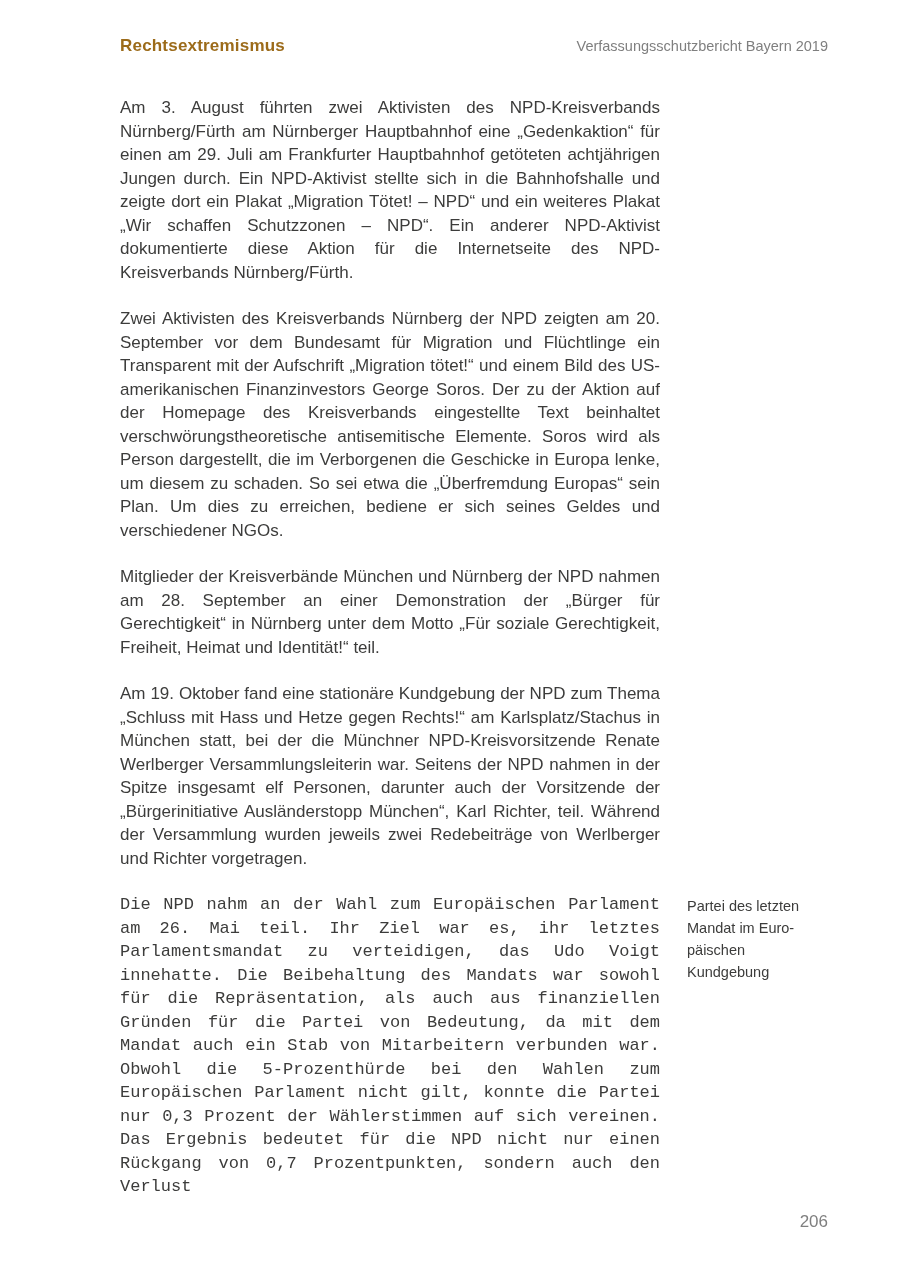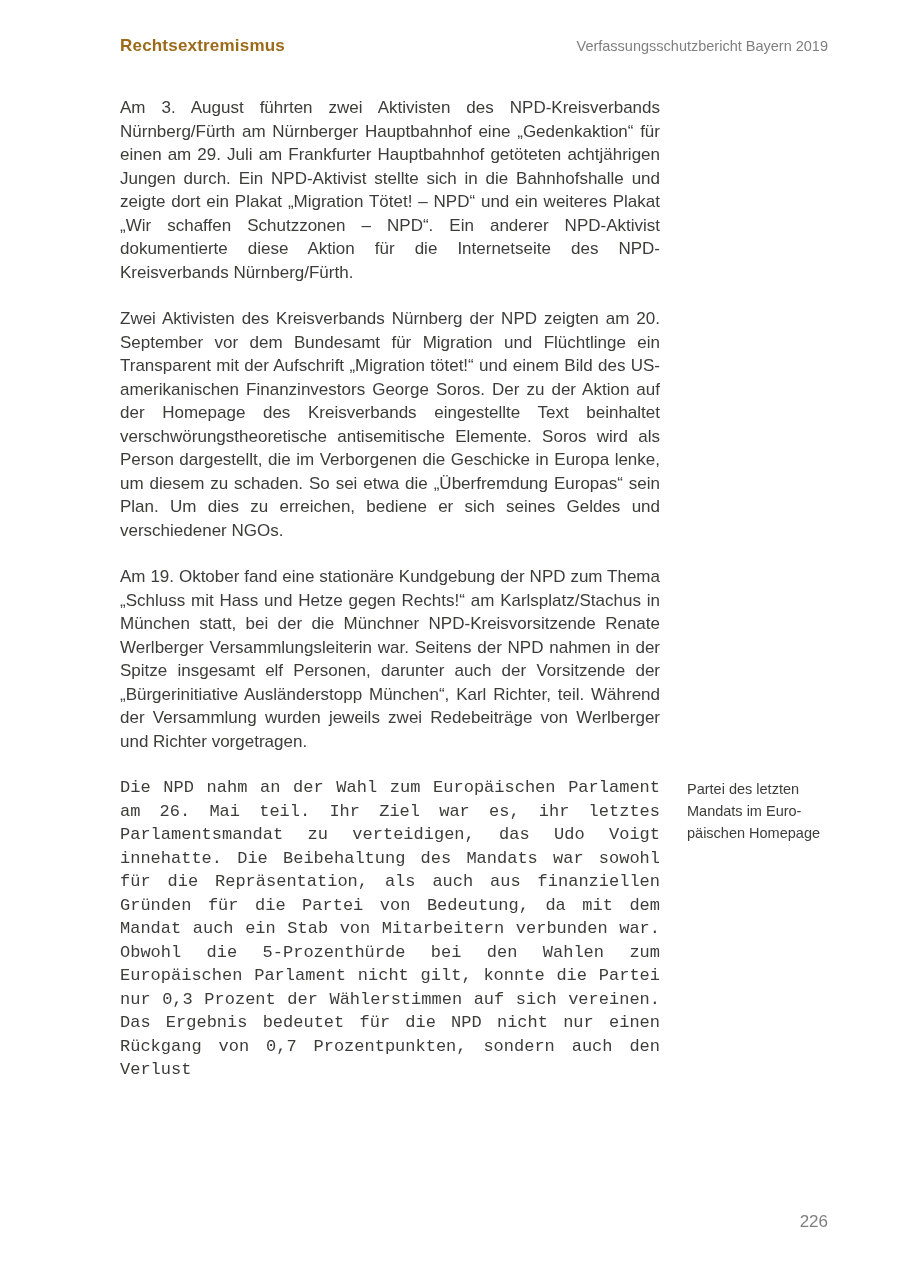--- a/index.html
+++ b/index.html
@@ -90,33 +90,36 @@
   <main class="content">
 
     <div class="para-row">
       <p class="body-para">Am 3. August führten zwei Aktivisten des NPD-Kreisverbands Nürnberg/Fürth am Nürnberger Hauptbahnhof eine „Gedenkaktion“ für einen am 29. Juli am Frankfurter Hauptbahnhof getöteten achtjährigen Jungen durch. Ein NPD-Aktivist stellte sich in die Bahnhofshalle und zeigte dort ein Plakat „Migration Tötet! – NPD“ und ein weiteres Plakat „Wir schaffen Schutzzonen – NPD“. Ein anderer NPD-Aktivist dokumentierte diese Aktion für die Internetseite des NPD-Kreisverbands Nürnberg/Fürth.</p>
     </div>
 
     <div class="para-row">
       <p class="body-para">Zwei Aktivisten des Kreisverbands Nürnberg der NPD zeigten am 20. September vor dem Bundesamt für Migration und Flüchtlinge ein Transparent mit der Aufschrift „Migration tötet!“ und einem Bild des US-amerikanischen Finanzinvestors George Soros. Der zu der Aktion auf der Homepage des Kreisverbands eingestellte Text beinhaltet verschwörungstheoretische antisemitische Elemente. Soros wird als Person dargestellt, die im Verborgenen die Geschicke in Europa lenke, um diesem zu schaden. So sei etwa die „Überfremdung Europas“ sein Plan. Um dies zu erreichen, bediene er sich seines Geldes und verschiedener NGOs.</p>
     </div>
 
+    <div class="para-row">
+      <p class="body-para">Mitglieder der Kreisverbände München und Nürnberg der NPD nahmen am 28. September an einer Demonstration der „Bürger für Gerechtigkeit“ in Nürnberg unter dem Motto „Für soziale Gerechtigkeit, Freiheit, Heimat und Identität!“ teil.</p>
+    </div>
 
     <div class="para-row">
       <p class="body-para">Am 19. Oktober fand eine stationäre Kundgebung der NPD zum Thema „Schluss mit Hass und Hetze gegen Rechts!“ am Karlsplatz/Stachus in München statt, bei der die Münchner NPD-Kreisvorsitzende Renate Werlberger Versammlungsleiterin war. Seitens der NPD nahmen in der Spitze insgesamt elf Personen, darunter auch der Vorsitzende der „Bürgerinitiative Ausländerstopp München“, Karl Richter, teil. Während der Versammlung wurden jeweils zwei Redebeiträge von Werlberger und Richter vorgetragen.</p>
     </div>
 
     <div class="para-row">
       <p class="body-para">Die NPD nahm an der Wahl zum Europäischen Parlament am 26. Mai teil. Ihr Ziel war es, ihr letztes Parlamentsmandat zu verteidigen, das Udo Voigt innehatte. Die Beibehaltung des Mandats war sowohl für die Repräsentation, als auch aus finanziellen Gründen für die Partei von Bedeutung, da mit dem Mandat auch ein Stab von Mitarbeitern verbunden war. Obwohl die 5-Prozenthürde bei den Wahlen zum Europäischen Parlament nicht gilt, konnte die Partei nur 0,3 Prozent der Wählerstimmen auf sich vereinen. Das Ergebnis bedeutet für die NPD nicht nur einen Rückgang von 0,7 Prozentpunkten, sondern auch den Verlust</p>
       <aside class="margin-note">
         <div>Partei des letzten</div>
-        <div>Mandats im Euro-</div>
-        <div>päischen Homepage</div>
+        <div>Mandat im Euro-</div>
+        <div>päischen Kundgebung</div>
       </aside>
     </div>
 
   </main>
 
   <footer class="page-footer">
-    <span class="page-number">226</span>
+    <span class="page-number">206</span>
   </footer>
 
 </div>
 
 </body></html>

